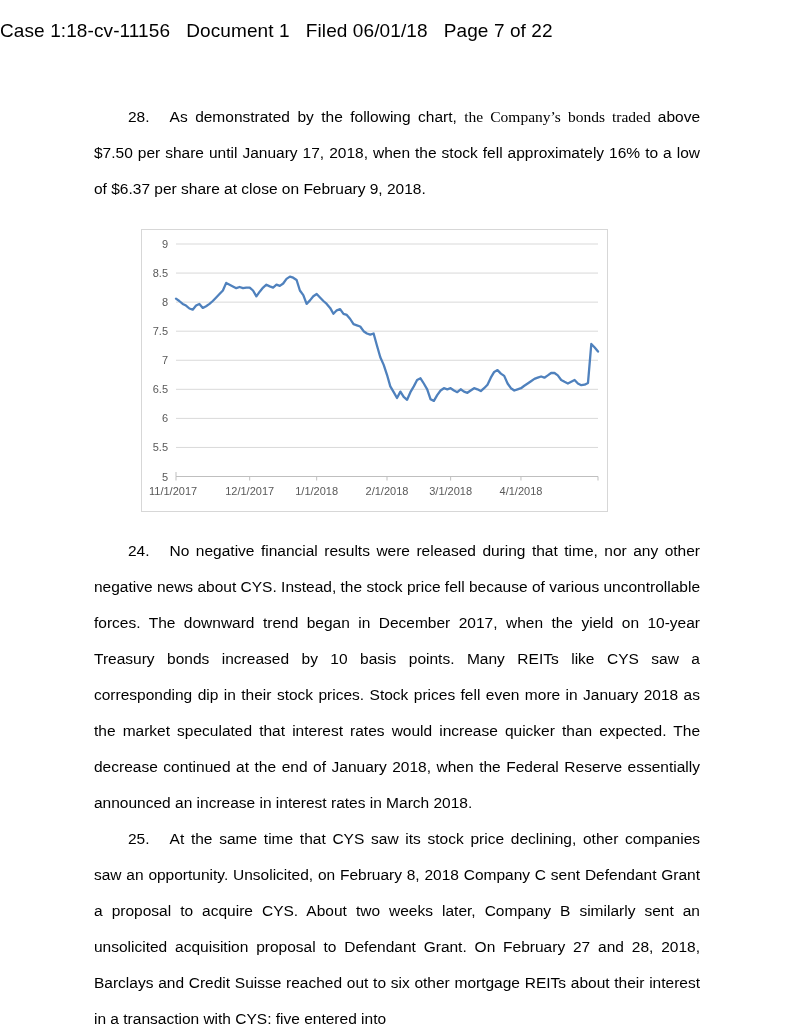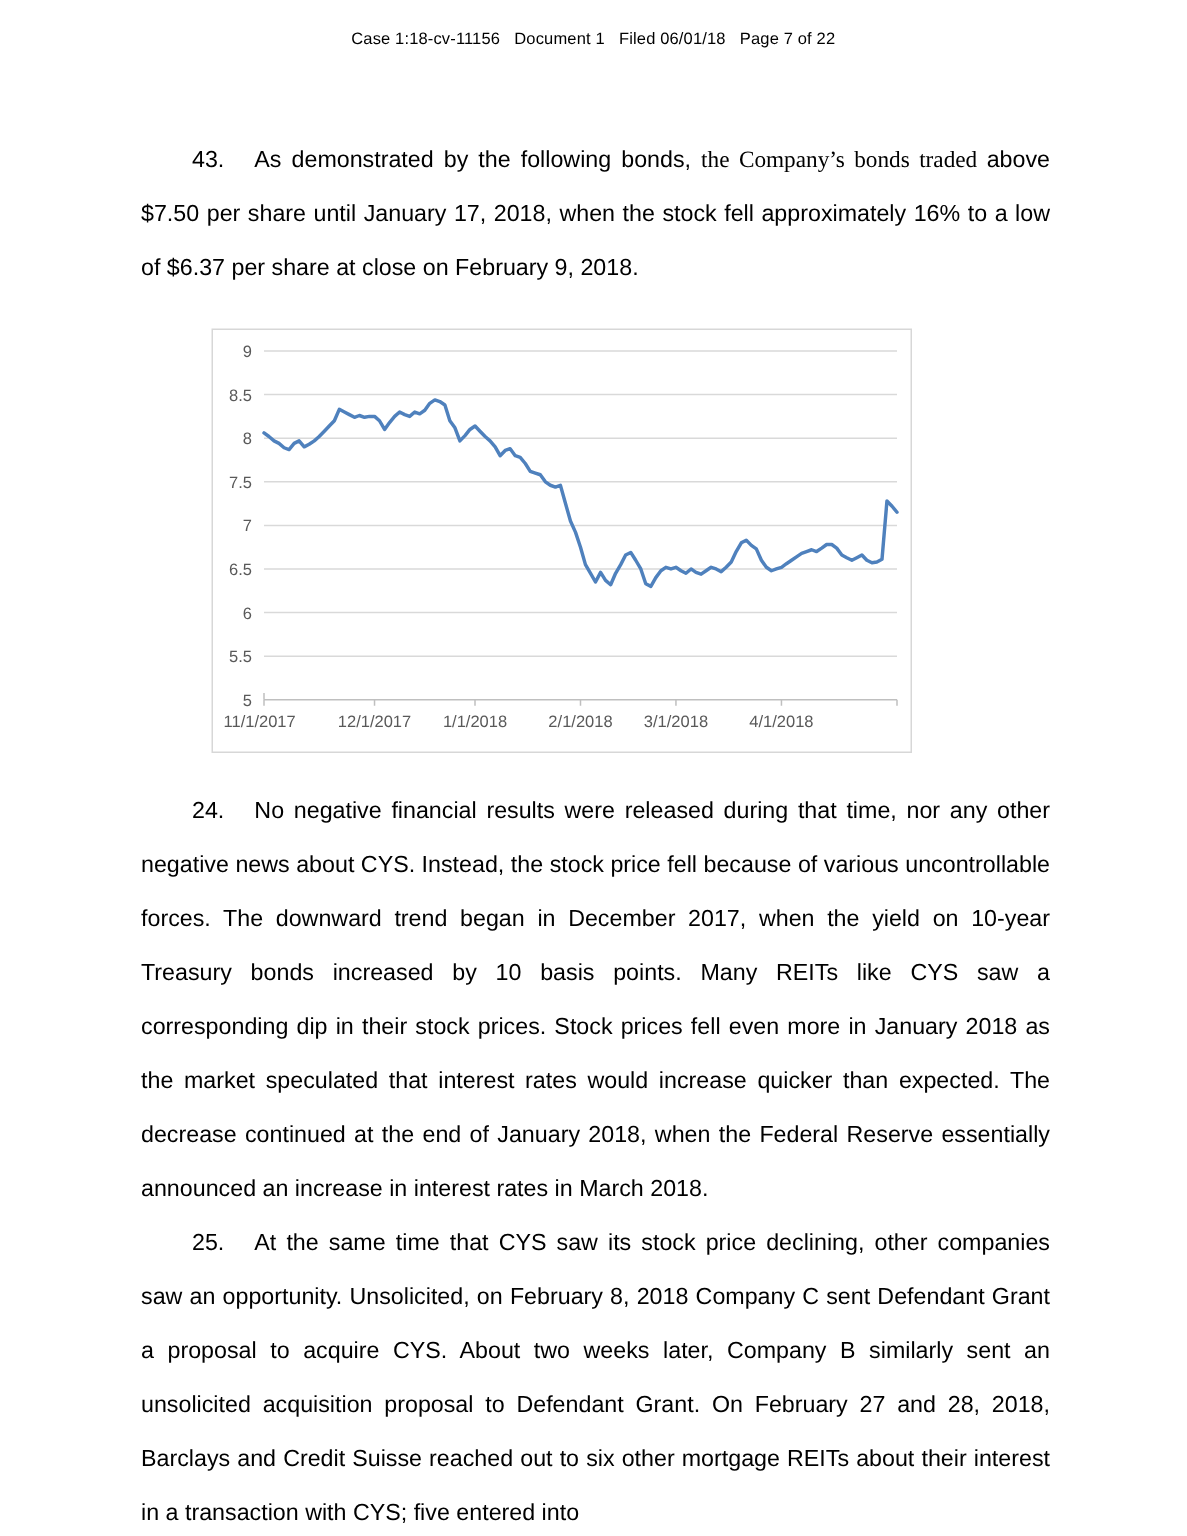--- a/index.html
+++ b/index.html
@@ -8,22 +8,21 @@
     position: relative;
     width: 791px;
     height: 1024px;
     background: #ffffff;
     font-family: "Liberation Sans", sans-serif;
     color: #000000;
     overflow: hidden;
   }
   .case-header {
     padding-top: 20px;
-    text-align: center;
-    font-size: 11px;
+    font-size: 19px;
     white-space: pre;
     letter-spacing: 0.1px;
   }
   .body-text {
     margin: 57px 91px 0 94px; 
     font-size: 15.5px;
     line-height: 36px;
     text-align: justify;
   }
   p.para {
@@ -43,21 +42,21 @@
 </style>
 </head>
 <body>
 
 <div class="page">
 
   <div class="case-header">Case 1:18-cv-11156   Document 1   Filed 06/01/18   Page 7 of 22</div>
 
   <div class="body-text">
 
-    <p class="para"><span class="para-num">43.</span><span>As demonstrated by the following bonds, </span><span class="serif">the Company’s bonds traded </span><span>above $7.50 per share until January 17, 2018, when the stock fell approximately 16% to a low of $6.37 per share at close on February 9, 2018.</span></p>
+    <p class="para"><span class="para-num">28.</span><span>As demonstrated by the following chart, </span><span class="serif">the Company’s bonds traded </span><span>above $7.50 per share until January 17, 2018, when the stock fell approximately 16% to a low of $6.37 per share at close on February 9, 2018.</span></p>
 
     <figure class="chart-figure">
       <svg id="chart-svg" width="465" height="281" viewBox="0 0 465 281">
           <line x1="34" x2="456" y1="14" y2="14" stroke="#d9d9d9" stroke-width="1"></line>
           <text x="26" y="18" text-anchor="end" font-family="&quot;Liberation Sans&quot;, sans-serif" font-size="11" fill="#595959">9</text>
           <line x1="34" x2="456" y1="43.0625" y2="43.0625" stroke="#d9d9d9" stroke-width="1"></line>
           <text x="26" y="47.0625" text-anchor="end" font-family="&quot;Liberation Sans&quot;, sans-serif" font-size="11" fill="#595959">8.5</text>
           <line x1="34" x2="456" y1="72.125" y2="72.125" stroke="#d9d9d9" stroke-width="1"></line>
           <text x="26" y="76.125" text-anchor="end" font-family="&quot;Liberation Sans&quot;, sans-serif" font-size="11" fill="#595959">8</text>
           <line x1="34" x2="456" y1="101.1875" y2="101.1875" stroke="#d9d9d9" stroke-width="1"></line>

